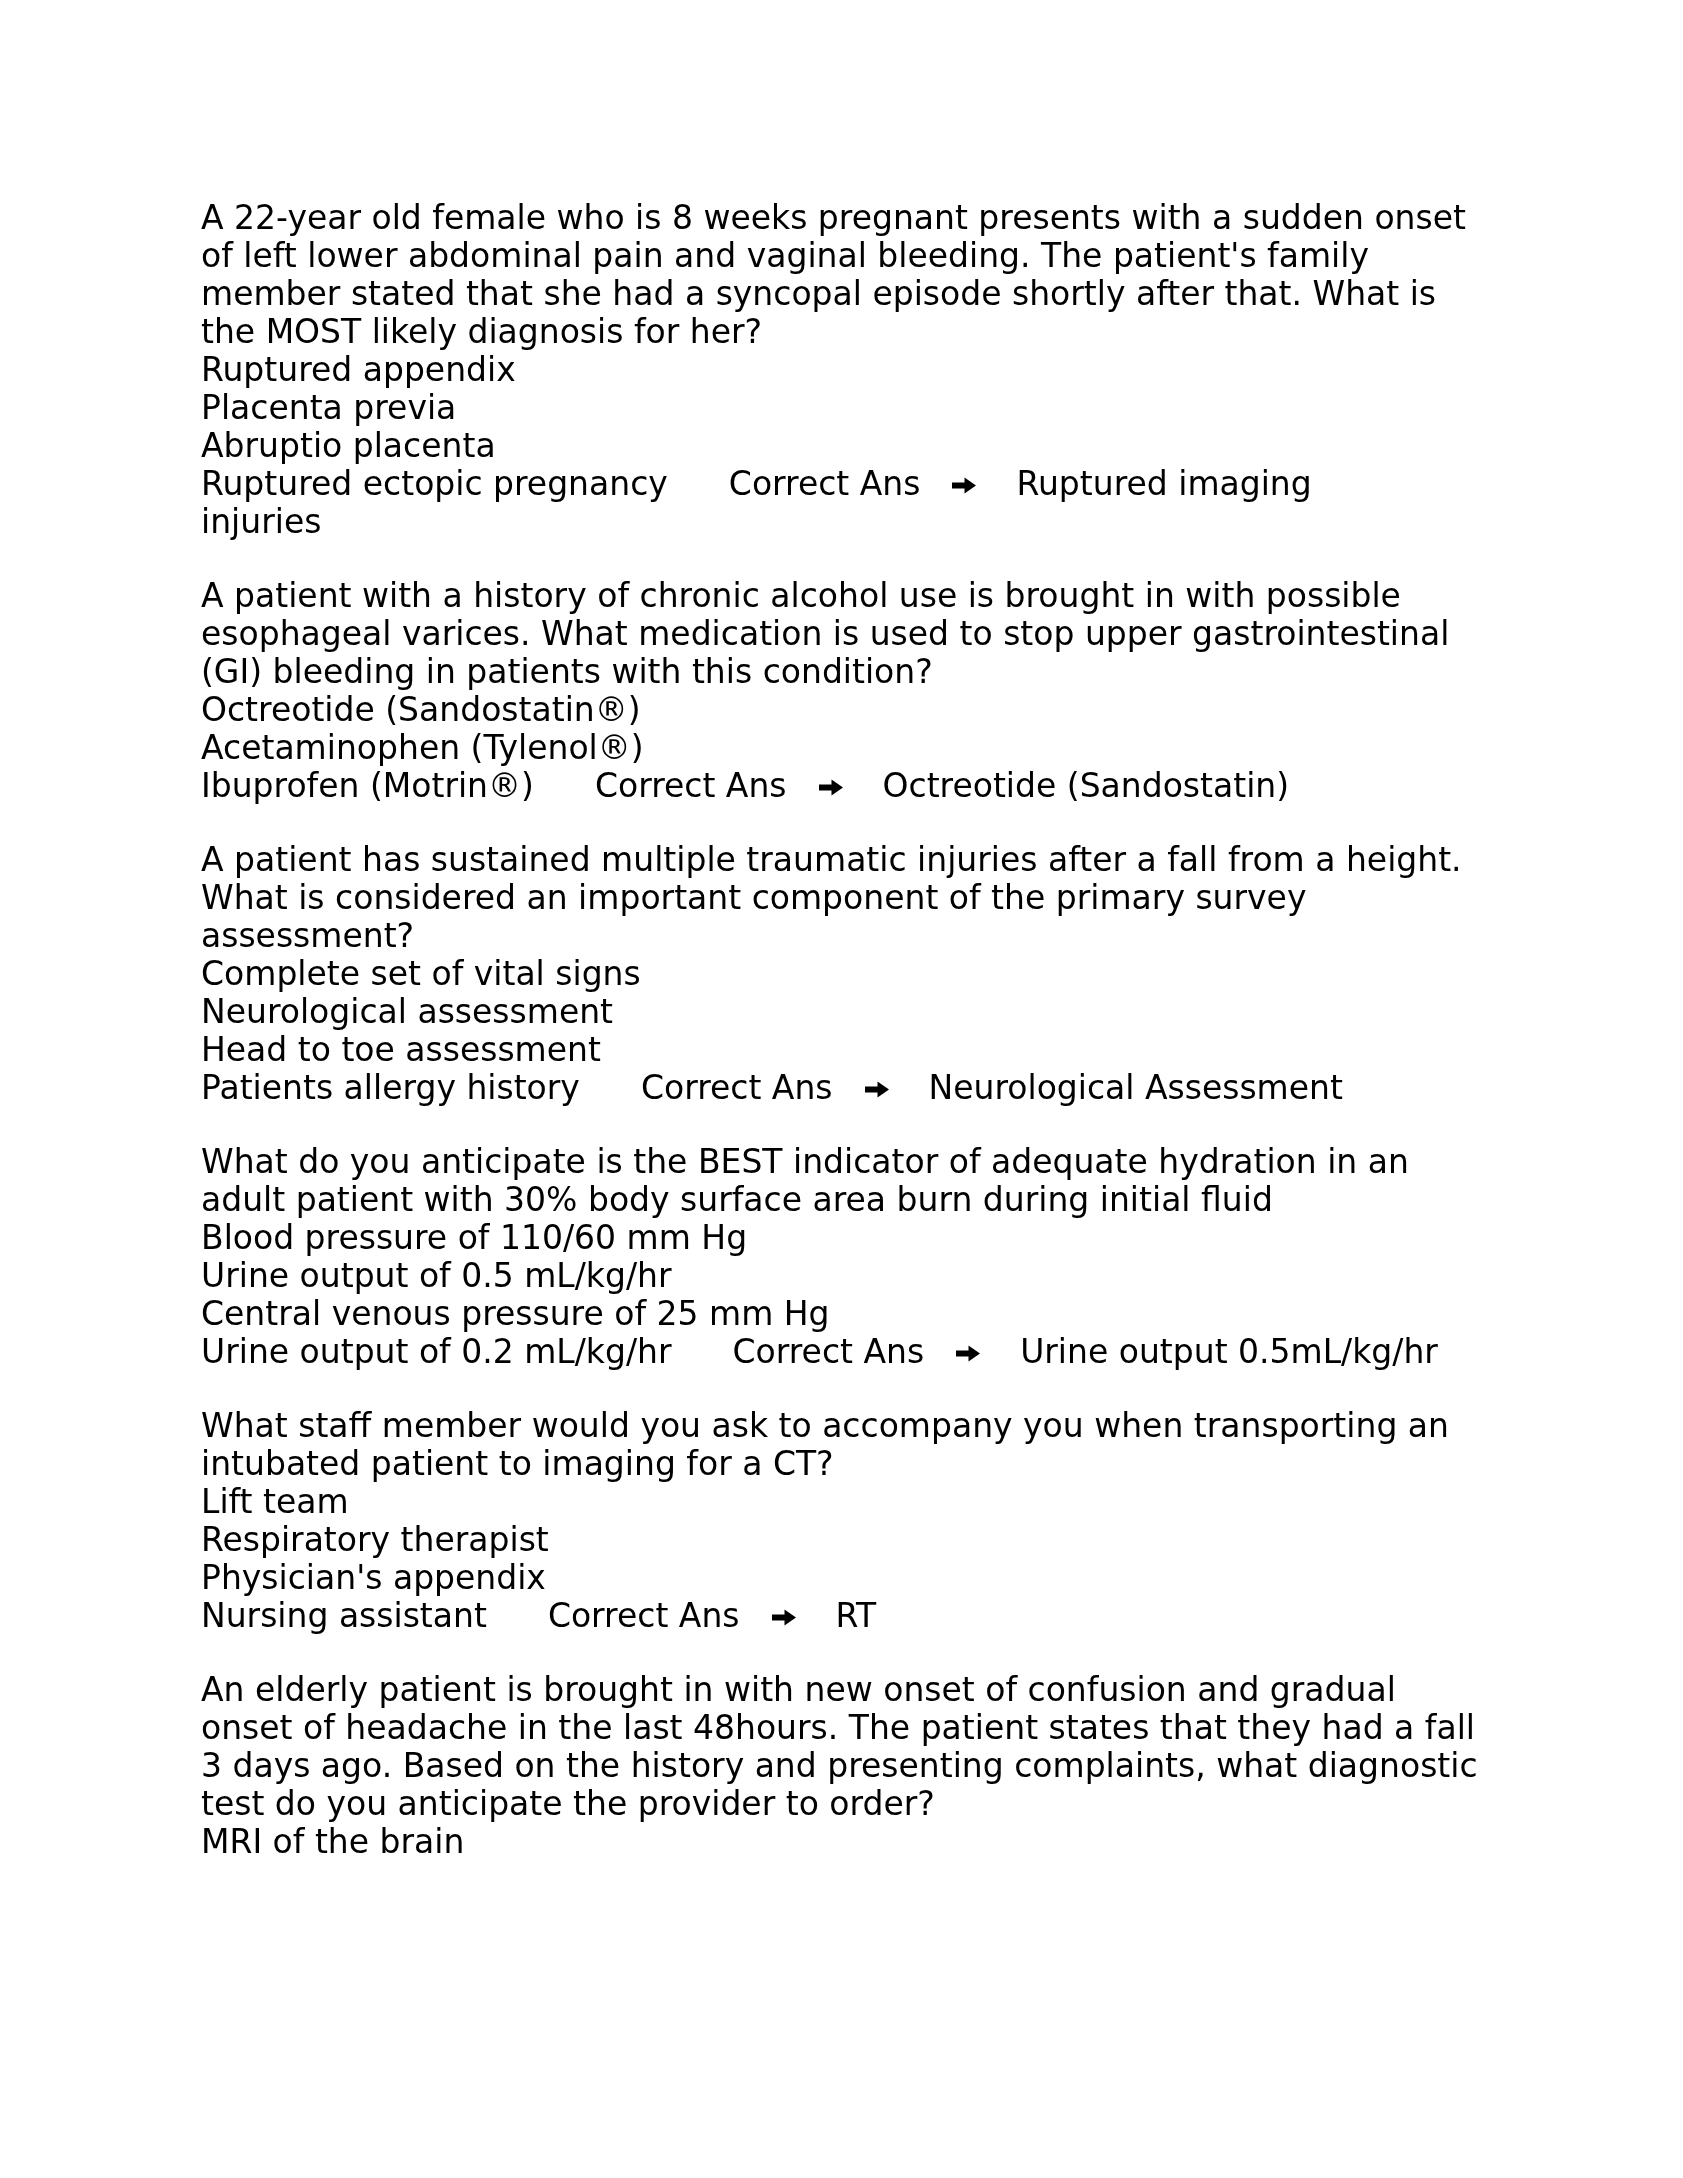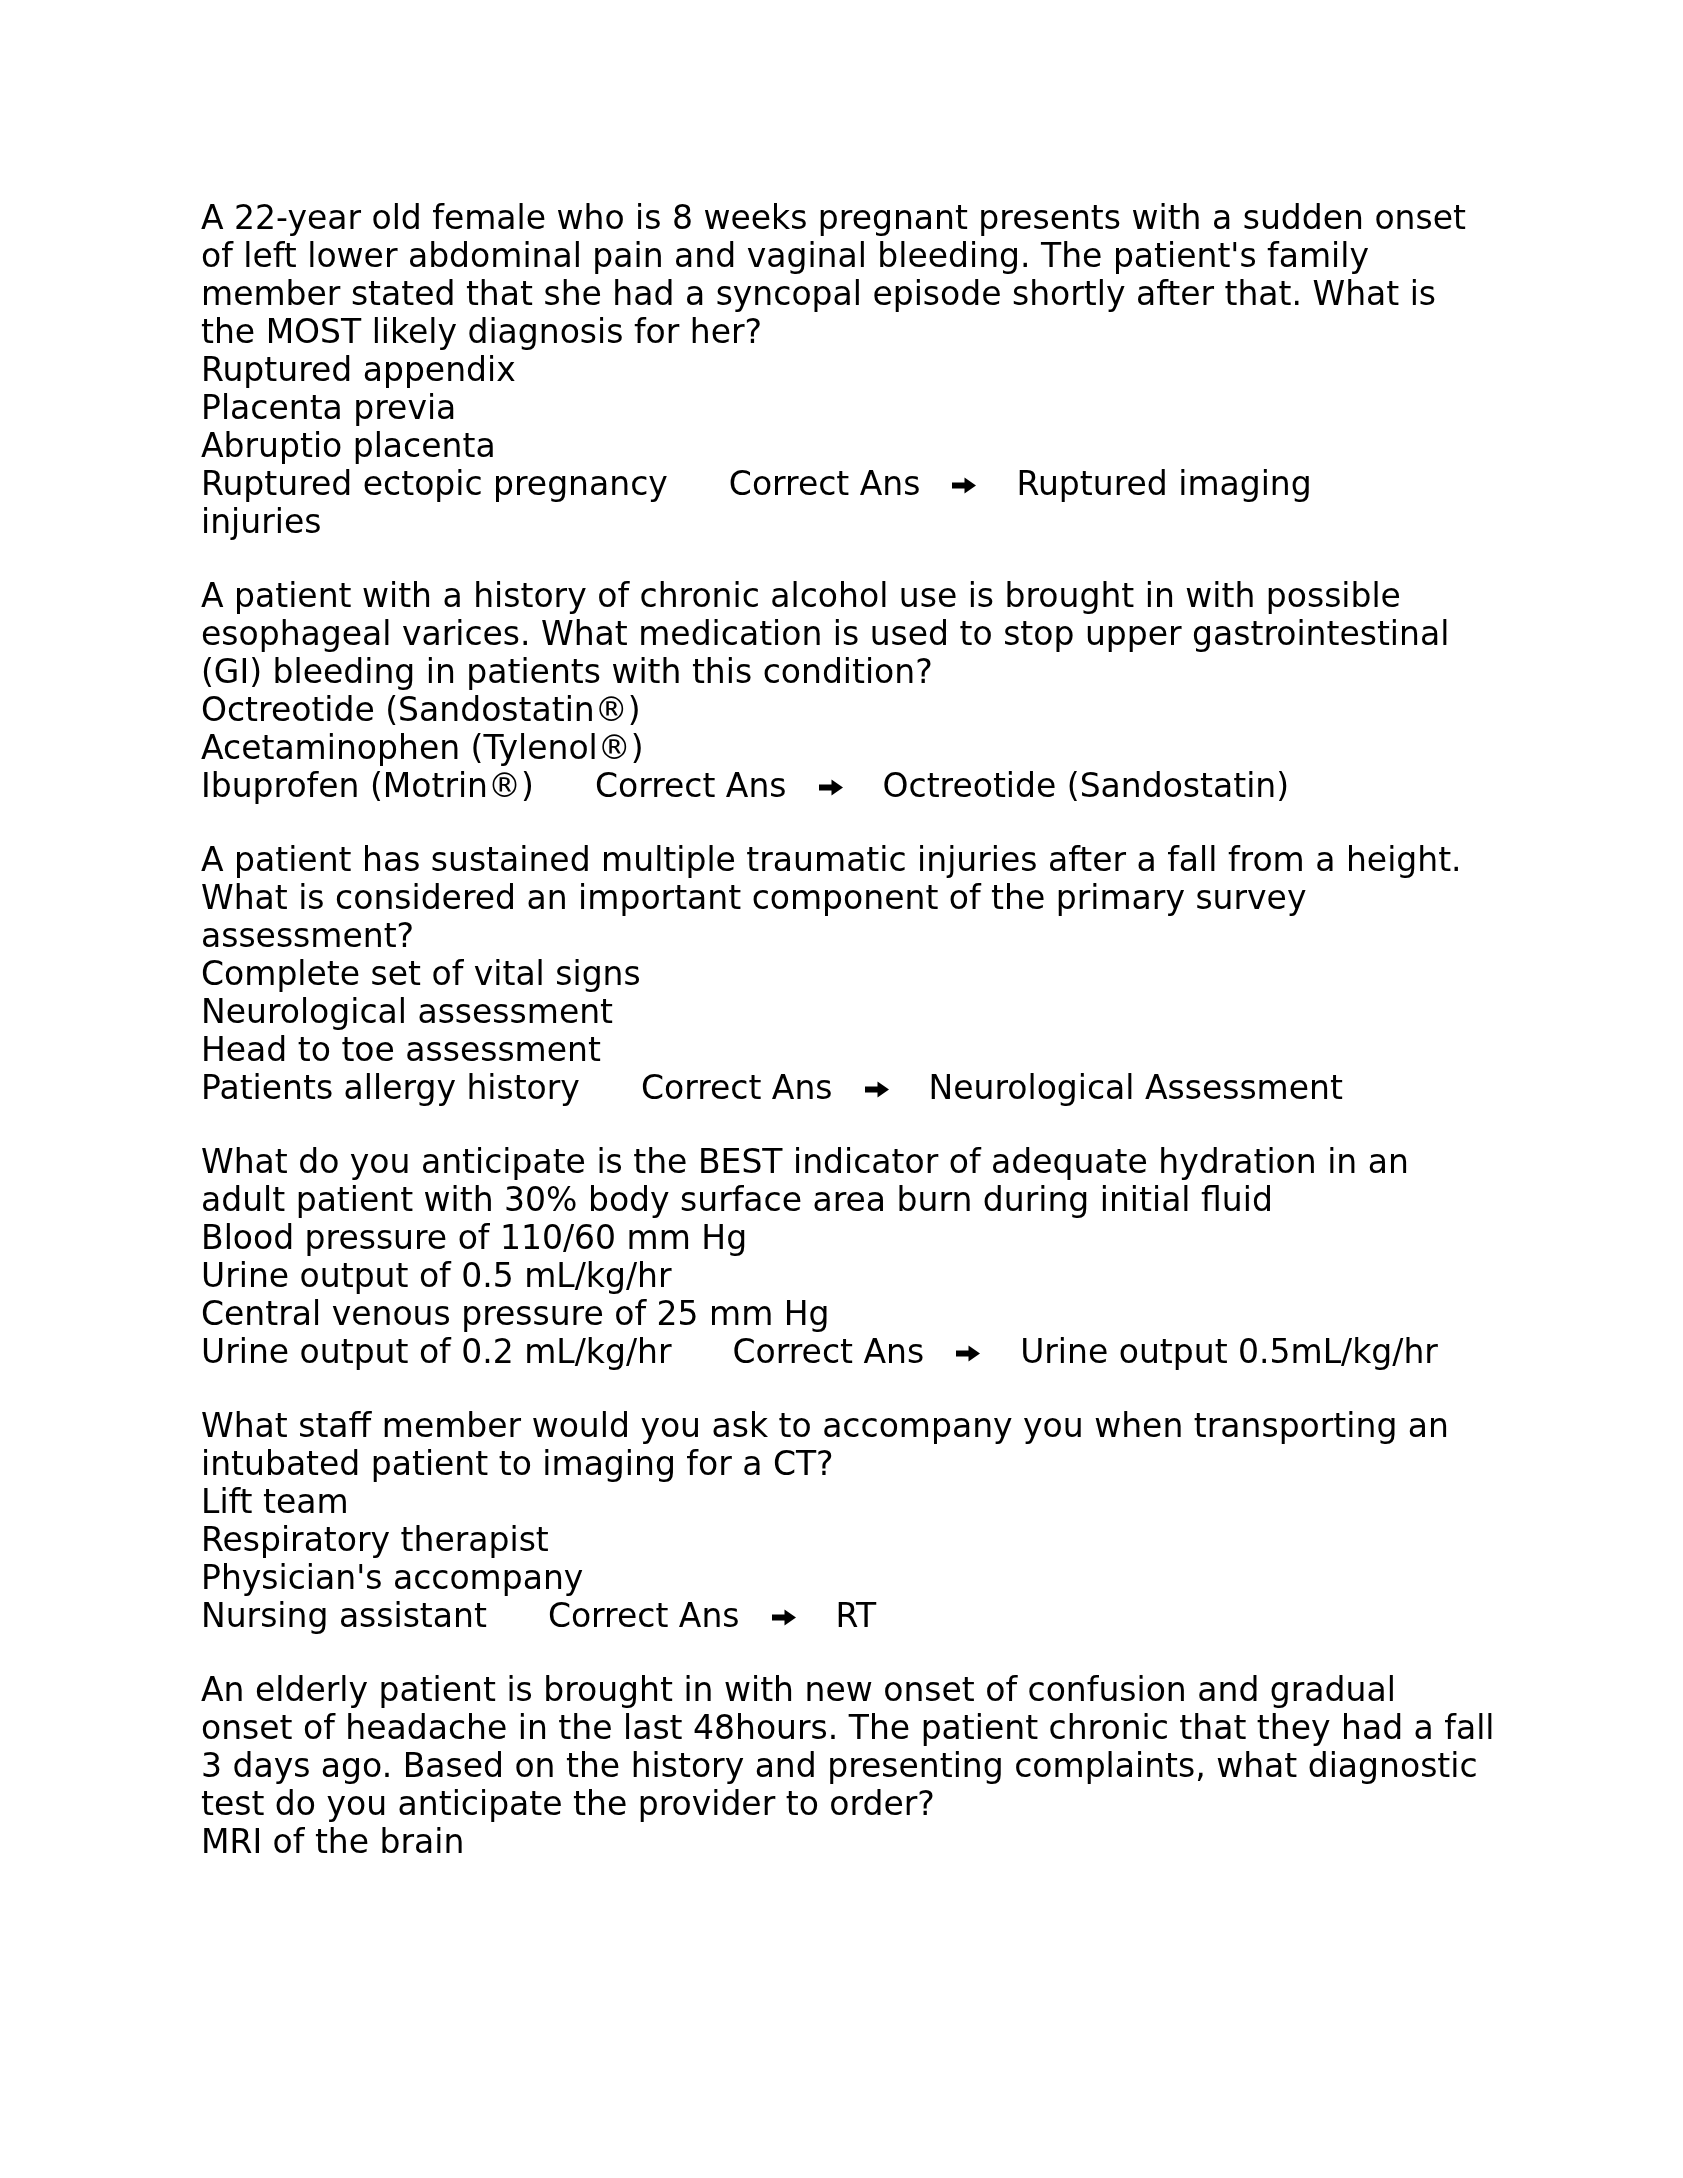--- a/index.html
+++ b/index.html
@@ -80,27 +80,27 @@
         <div class="line">Central venous pressure of 25 mm Hg</div>
         <div class="line answer-line"><span>Urine output of 0.2 mL/kg/hr</span><span class="ca-label">Correct Ans</span><span class="arrow"><svg width="24" height="17" viewBox="0 0 24 17" xmlns="http://www.w3.org/2000/svg">
               <path d="M0 5.5 H12.5 V0.5 L24 8.5 L12.5 16.5 V11.5 H0 Z" fill="#000000"></path>
             </svg></span><span class="ans-text">Urine output 0.5mL/kg/hr</span></div>
       </div>
       <div class="question-block">
         <div class="line">What staff member would you ask to accompany you when transporting an</div>
         <div class="line">intubated patient to imaging for a CT?</div>
         <div class="line">Lift team</div>
         <div class="line">Respiratory therapist</div>
-        <div class="line">Physician's accompany</div>
+        <div class="line">Physician's appendix</div>
         <div class="line answer-line"><span>Nursing assistant</span><span class="ca-label">Correct Ans</span><span class="arrow"><svg width="24" height="17" viewBox="0 0 24 17" xmlns="http://www.w3.org/2000/svg">
               <path d="M0 5.5 H12.5 V0.5 L24 8.5 L12.5 16.5 V11.5 H0 Z" fill="#000000"></path>
             </svg></span><span class="ans-text">RT</span></div>
       </div>
       <div class="question-block">
         <div class="line">An elderly patient is brought in with new onset of confusion and gradual</div>
-        <div class="line">onset of headache in the last 48hours. The patient chronic that they had a fall</div>
+        <div class="line">onset of headache in the last 48hours. The patient states that they had a fall</div>
         <div class="line">3 days ago. Based on the history and presenting complaints, what diagnostic</div>
         <div class="line">test do you anticipate the provider to order?</div>
         <div class="line">MRI of the brain</div>
       </div>
     </div>
 </div>
 
 
 </body></html>

